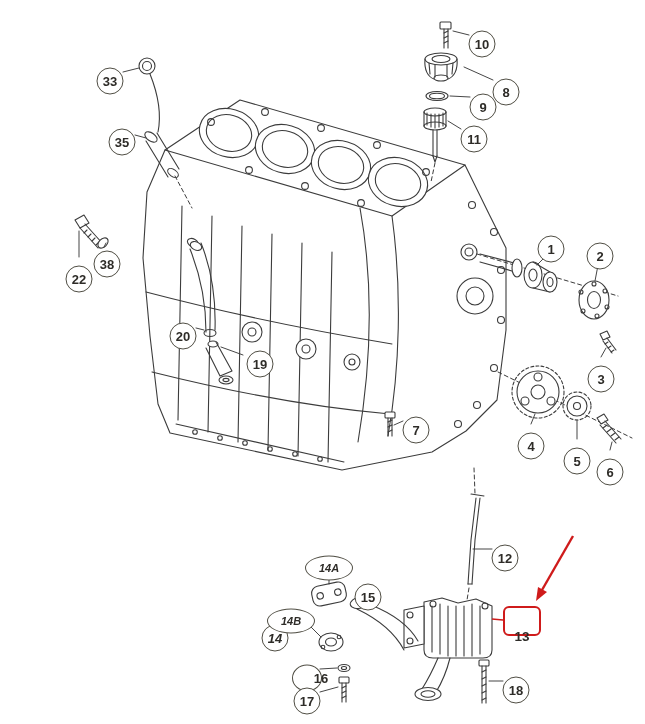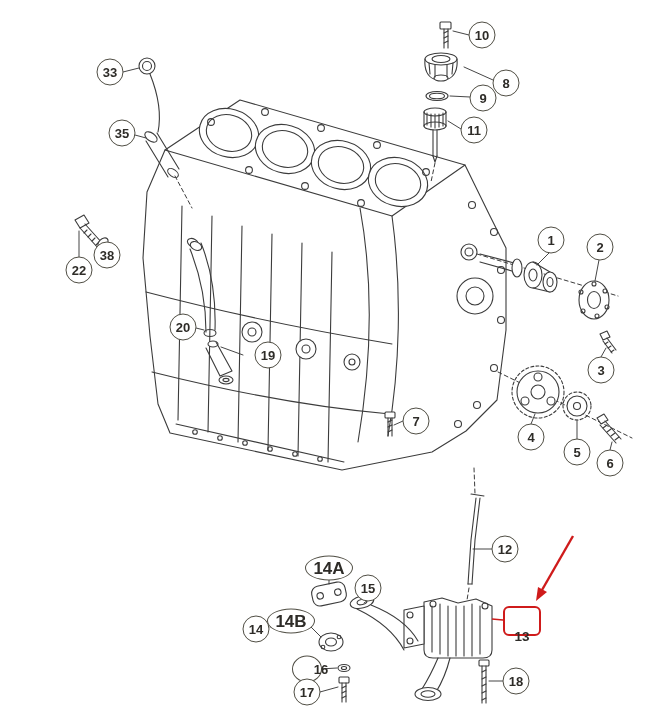--- a/index.html
+++ b/index.html
@@ -22,22 +22,22 @@
   .teeth{stroke-dasharray:3 2.2;}
   .red{stroke:var(--red);}
   
   .callout{
     position:absolute;transform:translate(-50%,-50%);
     display:flex;align-items:center;justify-content:center;
     background:#fff;border:1.5px solid var(--callout-border);
     color:#2e2c28;font-weight:bold;font-size:13px;line-height:1;
     box-sizing:border-box;z-index:3;
   }
-  .callout.circle{width:27px;height:27px;border-radius:50%;}
-  .callout.ellipse{width:48px;height:25px;border-radius:50%;font-size:17px;}
+  .callout.circle{width:27px;height:27px;border-radius:50%;margin-top:9px;}
+  .callout.ellipse{width:48px;height:25px;border-radius:50%;font-size:11px;font-style:italic;}
   .callout.plain{border:none;background:transparent;font-size:13.5px;z-index:5;}
   
   .highlight-box{
     position:absolute;border:2.4px solid var(--red);border-radius:6px;
     background:transparent;box-sizing:border-box;z-index:4;
   }
 </style>
 </head>
 <body>
 
@@ -369,28 +369,28 @@
       <div class="callout circle" style="left: 531px; top: 437px;">4</div>
       <div class="callout circle" style="left: 577px; top: 452px;">5</div>
       <div class="callout circle" style="left: 610px; top: 463px;">6</div>
       <div class="callout circle" style="left: 416px; top: 421px;">7</div>
       <div class="callout circle" style="left: 506px; top: 83px;">8</div>
       <div class="callout circle" style="left: 483px; top: 98px;">9</div>
       <div class="callout circle" style="left: 482px; top: 35px;">10</div>
       <div class="callout circle" style="left: 474px; top: 130px;">11</div>
       <div class="callout circle" style="left: 505px; top: 549px;">12</div>
       <div class="callout plain" style="left: 522px; top: 621px; margin-top: 16px;">13</div>
-      <div class="callout circle" style="left: 256px; top: 629px;">14</div>
+      <div class="callout circle" style="left: 275px; top: 629px; font-style: italic;">14</div>
       <div class="callout ellipse" style="left: 329px; top: 568px;">14A</div>
       <div class="callout ellipse" style="left: 291px; top: 621px;">14B</div>
       <div class="callout circle" style="left: 368px; top: 588px;">15</div>
       <div class="callout circle" style="left: 307px; top: 669px; padding-left: 28px;">16</div>
       <div class="callout circle" style="left: 307px; top: 692px;">17</div>
       <div class="callout circle" style="left: 516px; top: 681px;">18</div>
-      <div class="callout circle" style="left: 268px; top: 355px;">19</div>
+      <div class="callout circle" style="left: 260px; top: 355px;">19</div>
       <div class="callout circle" style="left: 183px; top: 327px;">20</div>
       <div class="callout circle" style="left: 107px; top: 255px;">38</div>
       <div class="callout circle" style="left: 79px; top: 270px;">22</div>
       <div class="callout circle" style="left: 122px; top: 133px;">35</div>
       <div class="callout circle" style="left: 110px; top: 72px;">33</div>
     </div>
 
 </div>
 
 </body></html>

